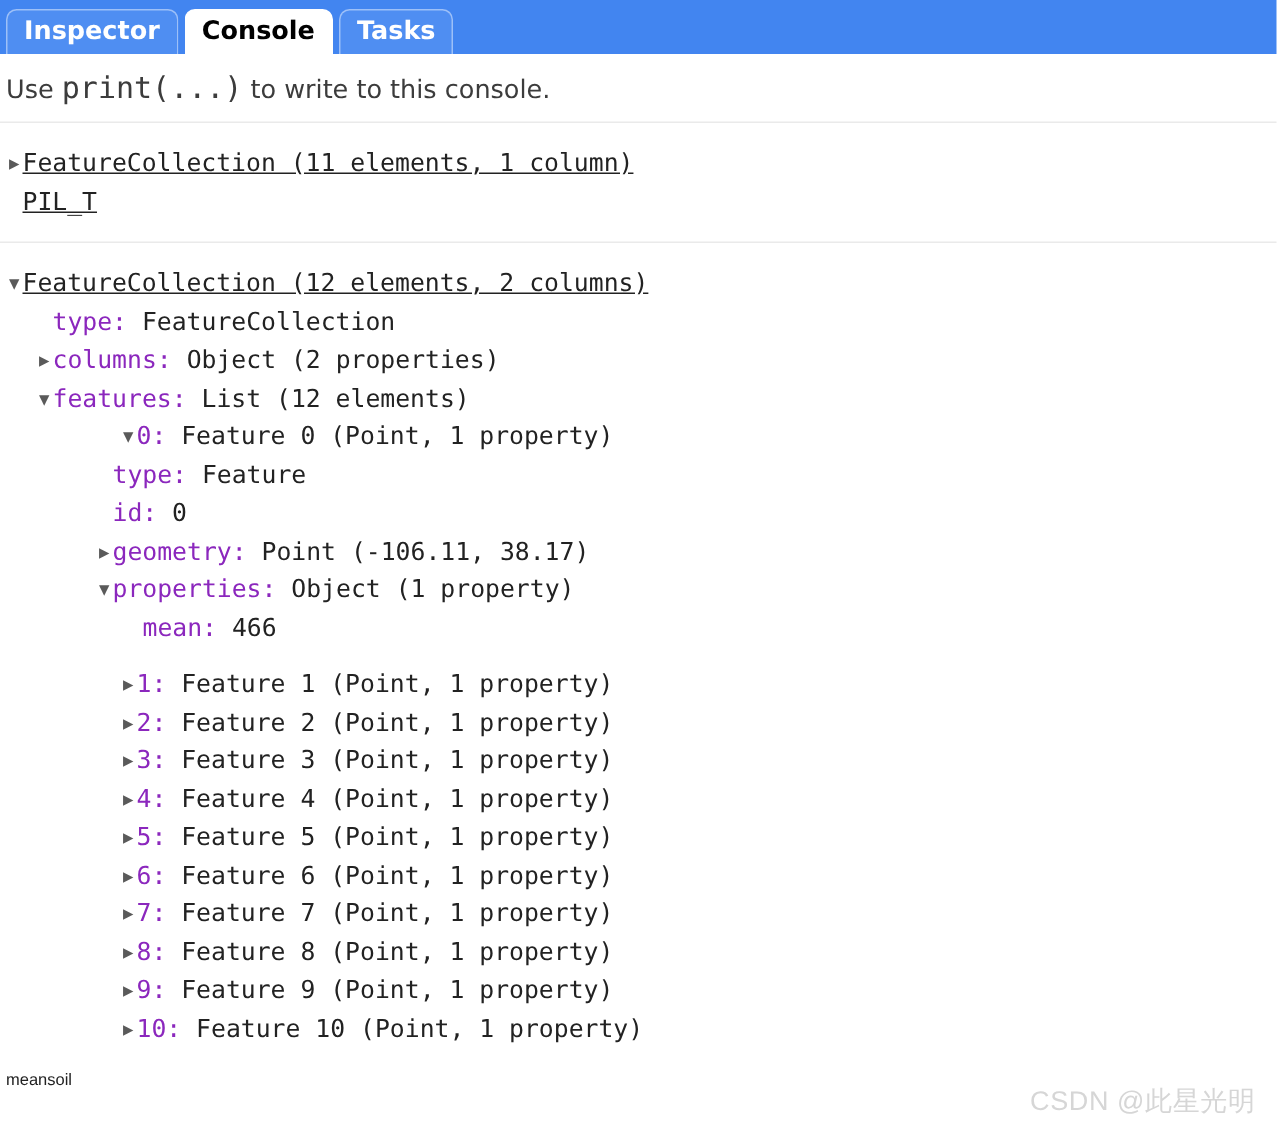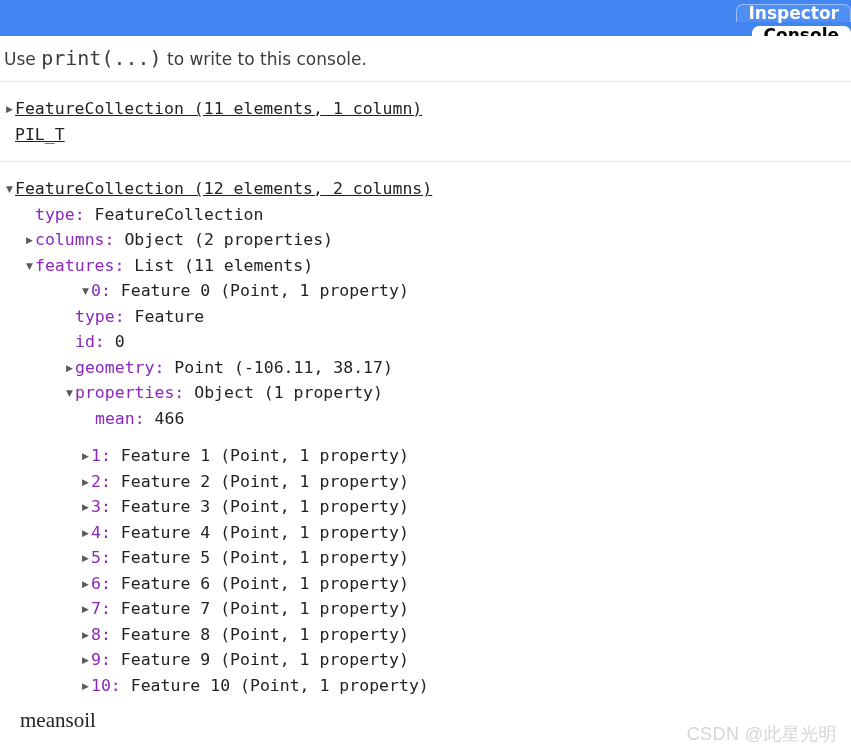--- a/index.html
+++ b/index.html
@@ -17,21 +17,20 @@
 
   
   .tabbar {
     height: 36px;
     background: #4285f0;
     display: flex;
     align-items: flex-end;
     padding: 0;
     box-sizing: border-box;
     position: relative;
-    flex-direction: column;
   }
   .tab {
     height: 30px;
     margin-top: 4px;
     display: flex;
     align-items: center;
     justify-content: center;
     padding: 0 11px;
     font-size: 17px;
     font-weight: bold;
@@ -118,25 +117,25 @@
   
   .i0 { padding-left: 4px; text-decoration: underline; }
   .i1 { padding-left: 24px; }
   .i2 { padding-left: 44px; margin-left: 36px; }
   .i3 { padding-left: 64px; }
   .i4 { padding-left: 84px; }
 
   .gap { height: 12px; }
 
   .tail {
-    font-family: Liberation Serif, serif;
-    font-size: 21px;
+    font-family: Liberation Sans, sans-serif;
+    font-size: 11px;
     line-height: 25px;
     color: #222222;
-    padding-left: 20px;
+    padding-left: 4px;
     padding-top: 10px;
     white-space: pre;
   }
 
   .watermark {
     position: absolute;
     right: 14px;
     bottom: 9px;
     font-family: Liberation Sans, sans-serif;
     font-size: 18px;
@@ -170,21 +169,21 @@
       <div class="line i0"><span class="arrow">▶</span><span class="val">FeatureCollection (11 elements, 1 column)</span></div>
       <div class="line i0"><span class="arrow spacer">▶</span><span class="val">PIL_T</span></div>
     </div>
 
   <div class="sep"></div>
 
   <div class="block" id="block-1">
       <div class="line i0"><span class="arrow">▼</span><span class="val">FeatureCollection (12 elements, 2 columns)</span></div>
       <div class="line i1"><span class="arrow spacer">▶</span><span class="key">type:</span><span class="val"> FeatureCollection</span></div>
       <div class="line i1"><span class="arrow">▶</span><span class="key">columns:</span><span class="val"> Object (2 properties)</span></div>
-      <div class="line i1"><span class="arrow">▼</span><span class="key">features:</span><span class="val"> List (11 elements)</span></div>
+      <div class="line i1"><span class="arrow">▼</span><span class="key">features:</span><span class="val"> List (12 elements)</span></div>
       <div class="line i2"><span class="arrow">▼</span><span class="key">0:</span><span class="val"> Feature 0 (Point, 1 property)</span></div>
       <div class="line i3"><span class="arrow spacer">▶</span><span class="key">type:</span><span class="val"> Feature</span></div>
       <div class="line i3"><span class="arrow spacer">▶</span><span class="key">id:</span><span class="val"> 0</span></div>
       <div class="line i3"><span class="arrow">▶</span><span class="key">geometry:</span><span class="val"> Point (-106.11, 38.17)</span></div>
       <div class="line i3"><span class="arrow">▼</span><span class="key">properties:</span><span class="val"> Object (1 property)</span></div>
       <div class="line i4"><span class="arrow spacer">▶</span><span class="key">mean:</span><span class="val"> 466</span></div>
       <div class="gap"></div>
       <div class="line i2"><span class="arrow">▶</span><span class="key">1:</span><span class="val"> Feature 1 (Point, 1 property)</span></div>
       <div class="line i2"><span class="arrow">▶</span><span class="key">2:</span><span class="val"> Feature 2 (Point, 1 property)</span></div>
       <div class="line i2"><span class="arrow">▶</span><span class="key">3:</span><span class="val"> Feature 3 (Point, 1 property)</span></div>

